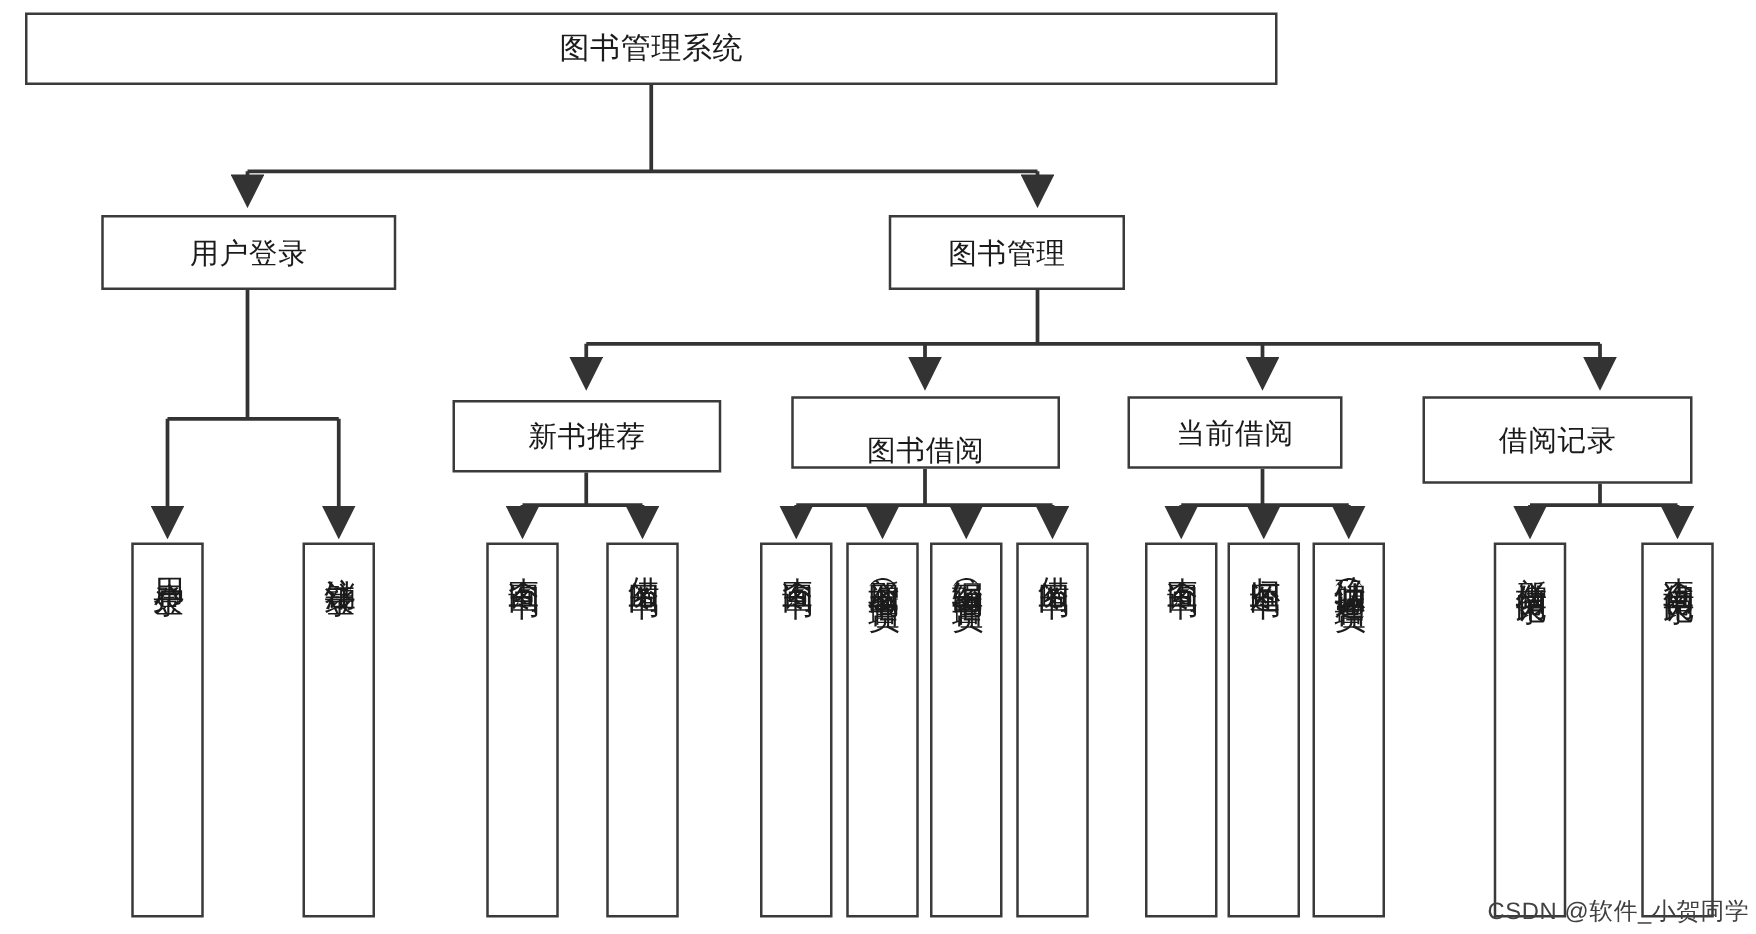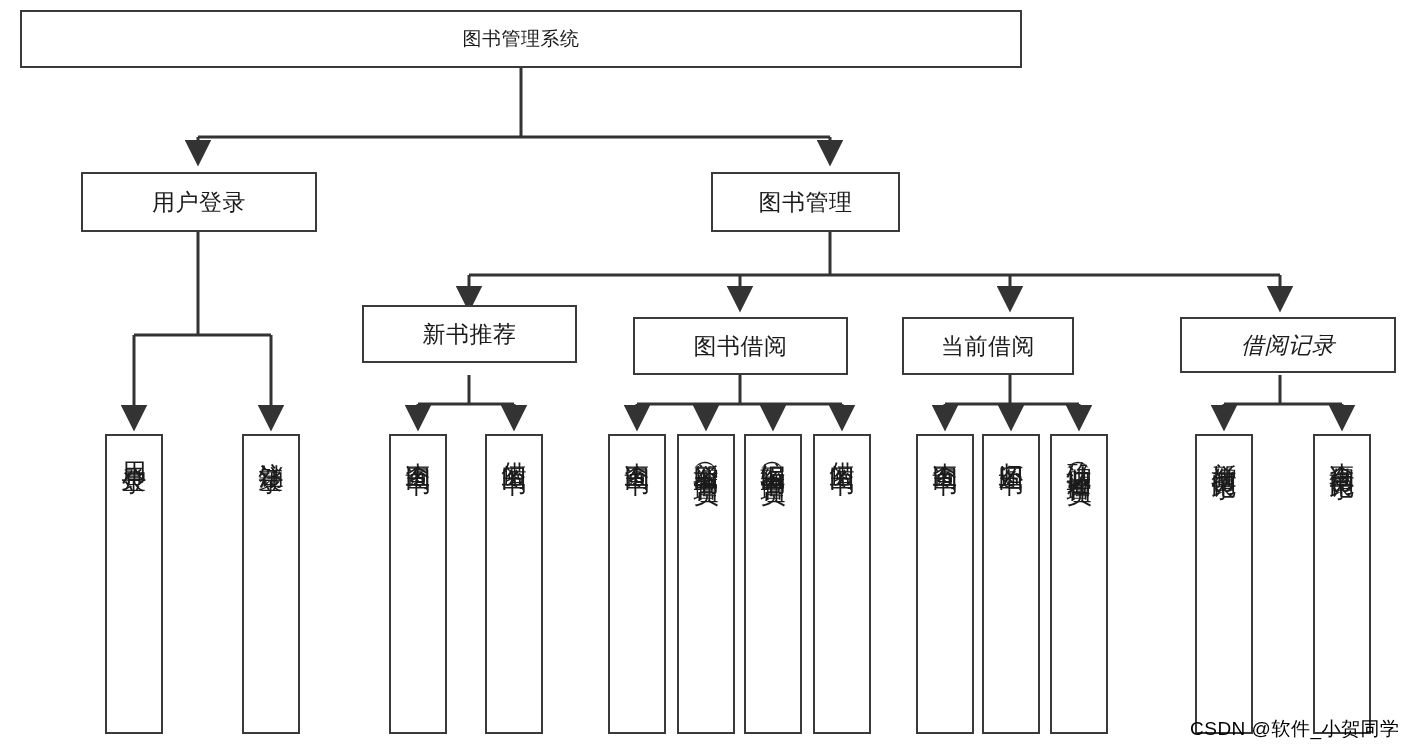--- a/index.html
+++ b/index.html
@@ -35,39 +35,39 @@
     color:#1b1b1b;
     line-height:1.08;
     text-align:center;
     white-space:nowrap;
   }
   
   .node.h .lbl{
     font-size:23px;
     letter-spacing:0.5px;
   }
-  .node.root .lbl{ font-size:19px; }
+  .node.root .lbl{ font-size:24px; }
   
   .node.v{
     align-items:flex-start;
     justify-content:center;
     padding-top:6px;
   }
   .node.v .lbl{
     writing-mode:vertical-rl;
     text-orientation:upright;
     font-size:25px;
     line-height:1.0;
     letter-spacing:3px;
     white-space:nowrap;
   }
   .watermark{
     position:absolute;
     z-index:5;
-    color:#000000;
+    color:#404040;
     font-size:19px;
     letter-spacing:0.5px;
     white-space:nowrap;
     user-select:none;
     text-align:center;
   }
 </style>
 </head>
 <body>
 
@@ -127,30 +127,30 @@
     <span class="lbl">图书管理系统</span>
   </div>
 
   <div class="node h" style="left:81px;top:172px;width:236px;height:60px;">
     <span class="lbl">用户登录</span>
   </div>
   <div class="node h" style="left:711px;top:172px;width:189px;height:60px;">
     <span class="lbl">图书管理</span>
   </div>
 
-  <div class="node h" style="left:362px;top:305px;width:215px;height:58px;">
+  <div class="node h" style="left:362px;top:320px;width:215px;height:58px;">
     <span class="lbl">新书推荐</span>
   </div>
-  <div class="node h" style="left:633px;top:317px;width:215px;height:58px;">
+  <div class="node h" style="left:633px;top:317px;width:215px;height:58px;align-items:flex-end;">
     <span class="lbl">图书借阅</span>
   </div>
   <div class="node h" style="left:902px;top:317px;width:172px;height:58px;">
     <span class="lbl">当前借阅</span>
   </div>
-  <div class="node h" style="left:1180px;top:317px;width:216px;height:56px;font-style:italic;">
+  <div class="node h" style="left:1138px;top:317px;width:216px;height:70px;">
     <span class="lbl">借阅记录</span>
   </div>
 
   <div class="node v" style="left:105px;top:434px;width:58px;height:300px;">
     <span class="lbl">用户登录</span>
   </div>
   <div class="node v" style="left:242px;top:434px;width:58px;height:300px;">
     <span class="lbl">注销登录</span>
   </div>
 

